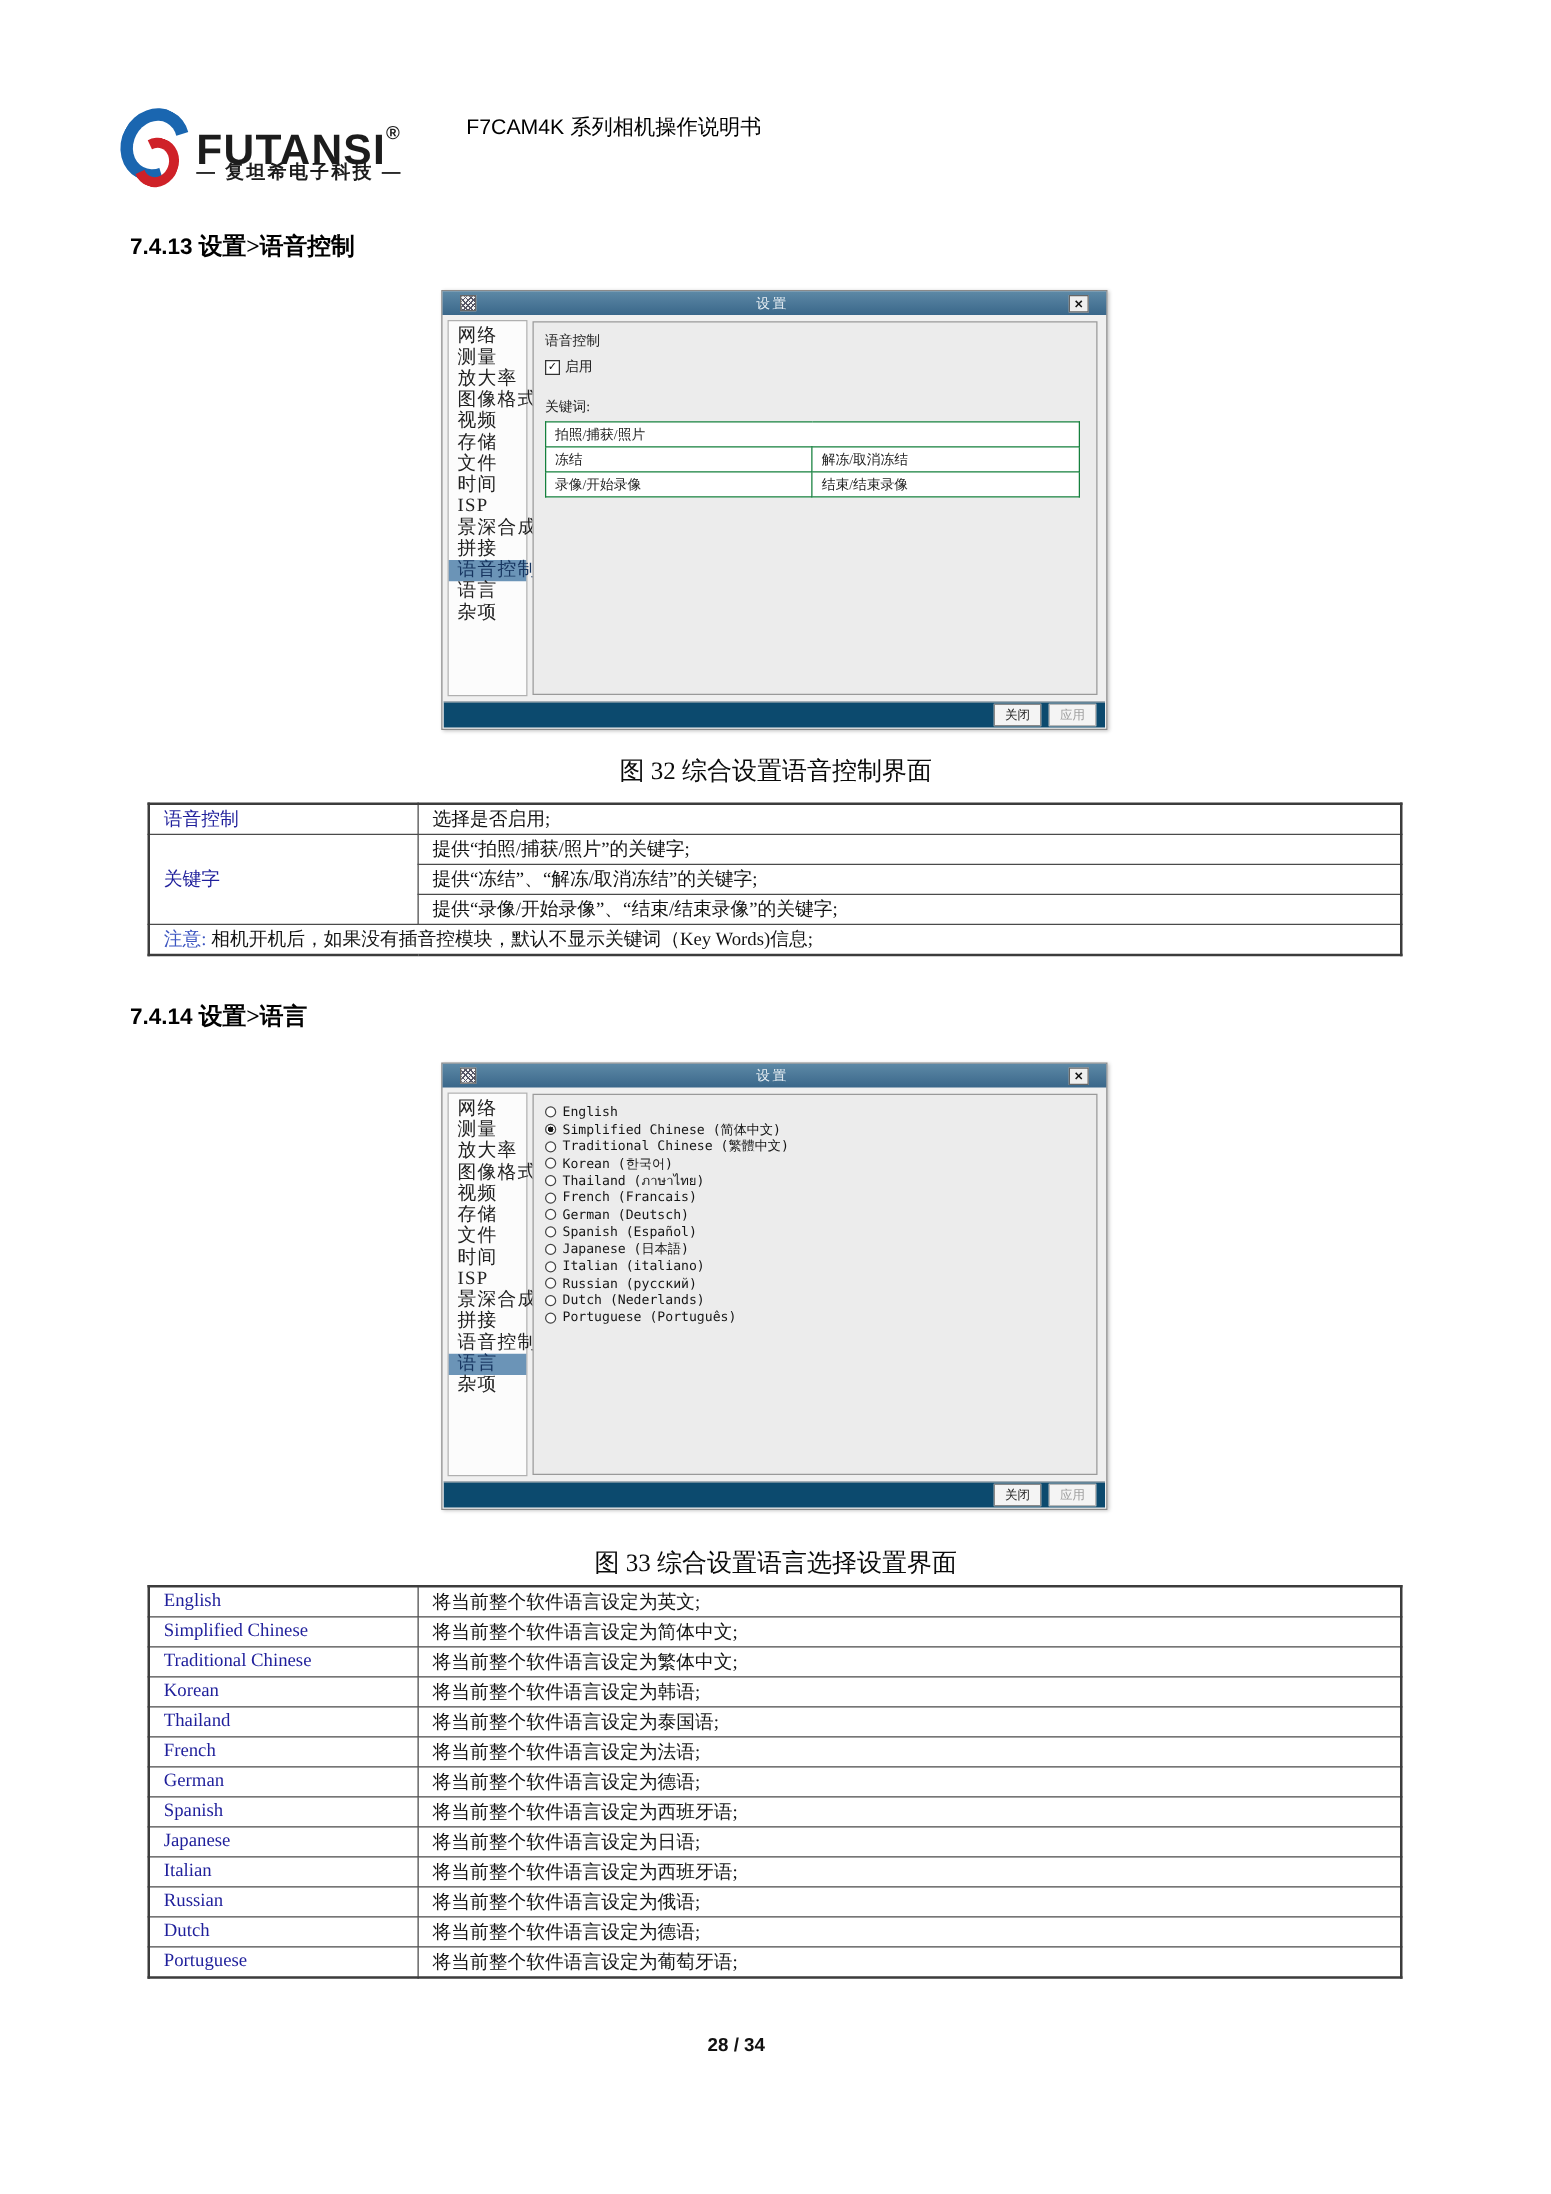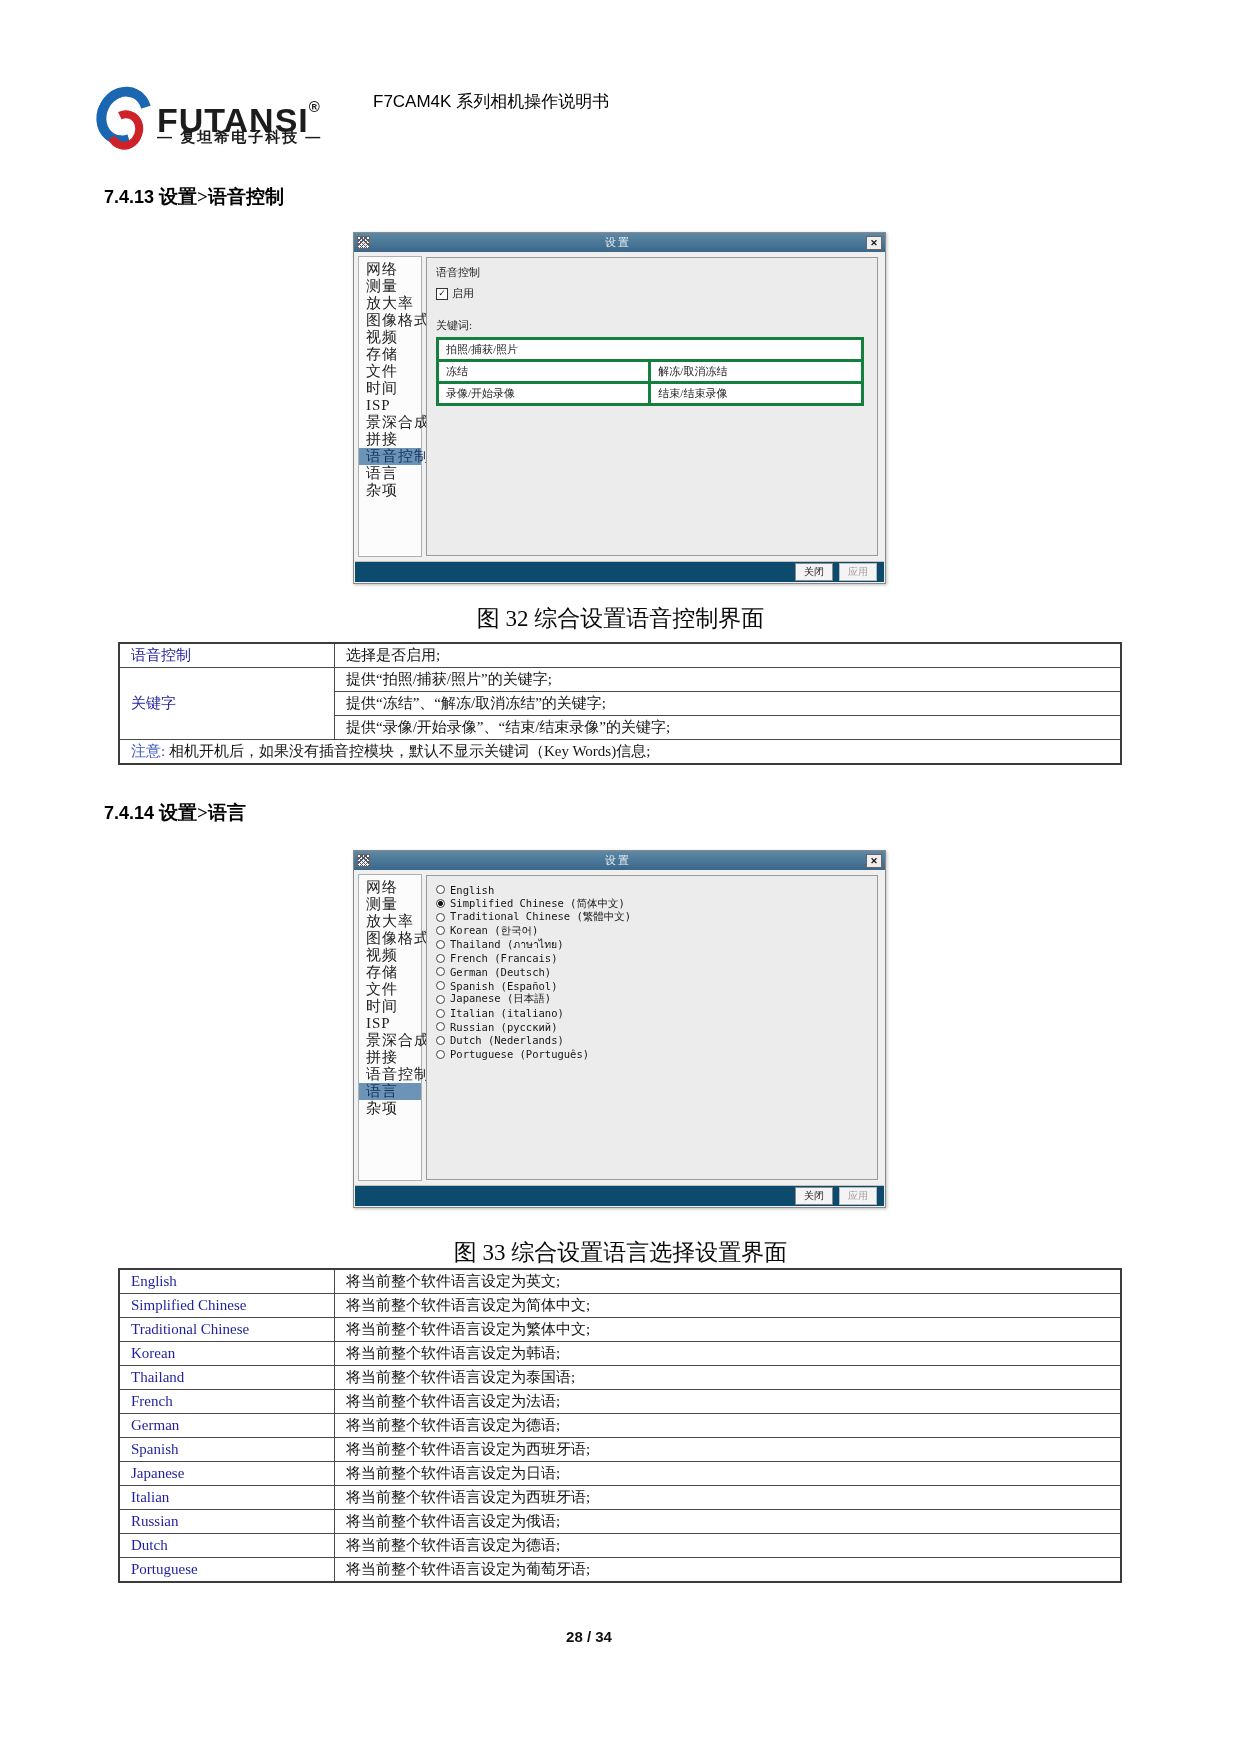--- a/index.html
+++ b/index.html
@@ -19,29 +19,29 @@
   .logo-sub{position:absolute;left:62px;top:44px;font-family:"Liberation Sans",sans-serif;
             font-weight:700;font-size:15px;letter-spacing:2px;color:#1c1c1c;}
   #doc-title{position:absolute;left:373px;top:90px;font-family:"Liberation Sans",sans-serif;
              font-size:17px;color:#000;}
 
   
   .sec-h{position:absolute;left:104px;font-family:"Liberation Sans",sans-serif;
          font-weight:700;font-size:18px;color:#000;}
   .sec-h .sec-title{font-family:"Liberation Serif",serif;font-weight:600;font-size:19px;}
   .fig-caption{position:absolute;left:0;width:1241px;text-align:center;
-               font-size:23px;color:#0a0a0a;}
+               font-size:20px;color:#0a0a0a;}
   #footer{position:absolute;left:0;top:1628px;width:1178px;text-align:center;
           font-family:"Liberation Sans",sans-serif;font-weight:700;font-size:15px;}
 
   
   .dlg{position:absolute;left:353px;width:533px;background:#f0f0f0;border:1px solid #8a8a8a;
        box-shadow:1px 1px 3px rgba(0,0,0,.25);box-sizing:border-box;}
   .dlg-titlebar{height:19px;background:linear-gradient(#5d89a6,#3a678a);display:flex;
-                align-items:center;padding:0 3px;gap:3px;}
+                align-items:center;padding:0 14px;gap:3px;}
   .dlg-sysicon{width:13px;height:13px;background:#f3f3f3;border:1px solid #666;box-sizing:border-box;
     background-image:repeating-linear-gradient(45deg,#556 0 1px,transparent 1px 3px),
                      repeating-linear-gradient(-45deg,#556 0 1px,transparent 1px 3px);}
   .dlg-title{flex:1;text-align:center;color:#e7eef3;font-size:11px;letter-spacing:2px;}
   .dlg-close{width:16px;height:14px;background:#efefef;border:1px solid #666;color:#111;
              font:700 9px "Liberation Sans",sans-serif;display:flex;align-items:center;
              justify-content:center;box-sizing:border-box;}
   .dlg-body{position:absolute;left:1px;right:1px;top:20px;bottom:23px;display:flex;}
   .dlg-sidebar{width:64px;margin:3px 0 3px 3px;background:#fcfcfc;border:1px solid #b0b0b0;
                padding-top:4px;box-sizing:border-box;font-size:15px;color:#222;}
@@ -54,21 +54,21 @@
               align-items:center;gap:6px;padding-right:7px;box-sizing:border-box;}
   .btn{font-size:10px;padding:1px 8px;background:#f4f4f4;border:1px solid #8a8a8a;color:#222;}
   .btn.disabled{color:#9e9e9e;border-color:#b8b8b8;}
 
   
   .chk-row{margin-top:6px;display:flex;align-items:center;gap:4px;}
   .chk{width:10px;height:10px;border:1px solid #333;background:#fff;display:flex;
        align-items:center;justify-content:center;font-size:9px;line-height:9px;color:#111;}
   .kw-label{margin-top:17px;}
   table.kw{width:99%;border-collapse:collapse;margin-top:4px;background:#fff;}
-  table.kw td{border:3px solid #15803d;height:19px;padding:0 7px;width:50%;font-size:11px;}
+  table.kw td{border:1px solid #15803d;height:19px;padding:0 7px;width:50%;font-size:11px;}
 
   
   .lang-row{display:flex;align-items:center;gap:5px;height:13.7px;
             font-family:"DejaVu Sans Mono",monospace;font-size:10.5px;color:#151515;}
   .radio{width:9px;height:9px;border:1px solid #444;border-radius:50%;background:#fdfdfd;
          box-sizing:border-box;flex:none;}
   .radio.on{background:radial-gradient(circle at center,#161616 0 2.2px,#fcfcfc 2.4px);}
 
   
   .doc-table{position:absolute;left:118px;width:1004px;border-collapse:collapse;

